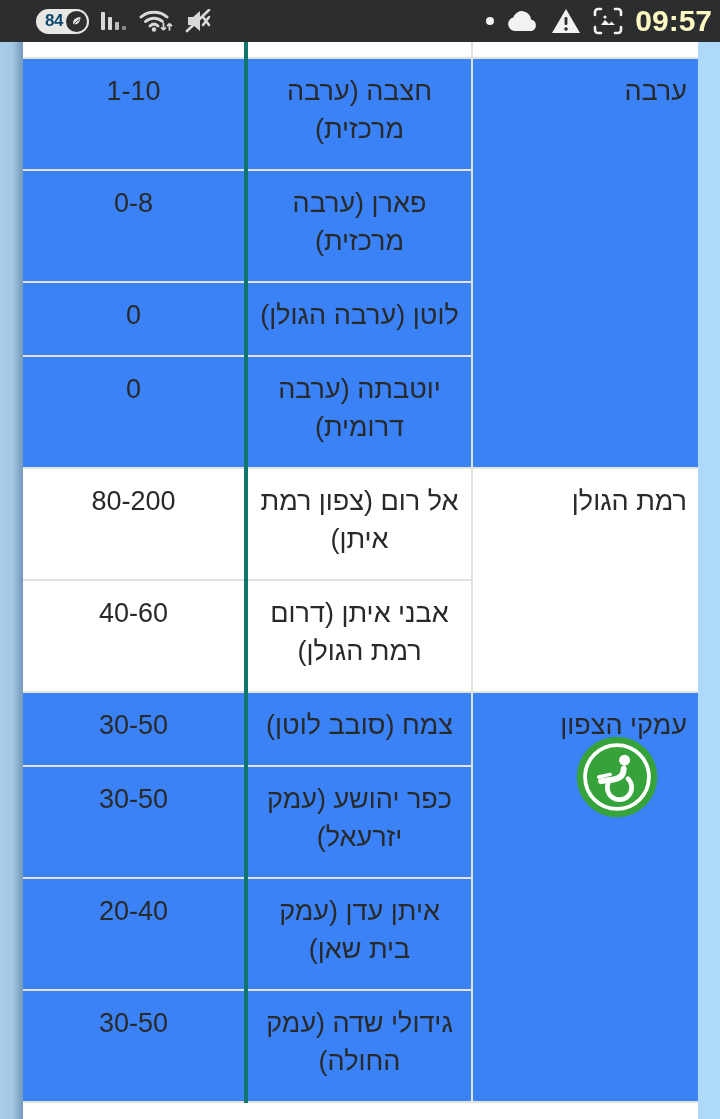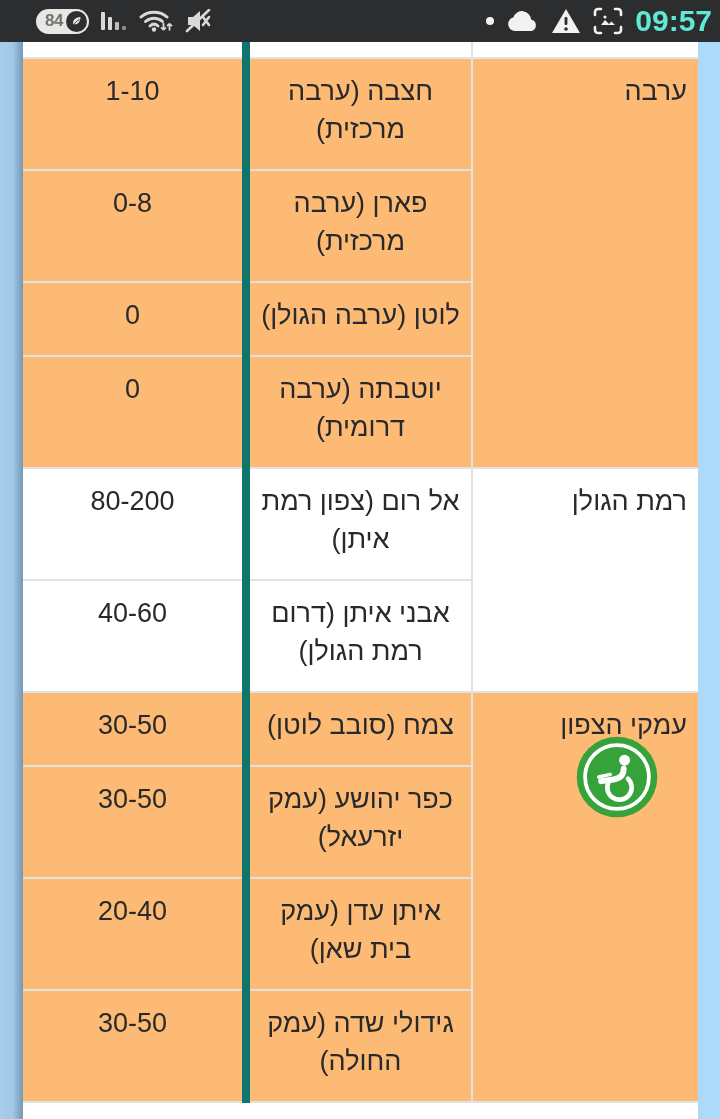--- a/index.html
+++ b/index.html
@@ -3,41 +3,41 @@
 <meta charset="utf-8">
 <style>
   * { margin:0; padding:0; box-sizing:border-box; }
   body { font-family:"Liberation Sans","DejaVu Sans",sans-serif; }
   .screen { position:relative; width:720px; height:1119px; overflow:hidden; background:#aedafa; }
 
   
   .statusbar { position:relative; height:42px; background:#2c2d2f; display:flex; align-items:center; justify-content:space-between; padding:0 8px 0 36px; z-index:30; }
   .sb-left, .sb-right { display:flex; align-items:center; gap:12px; }
   .battery-pill { display:flex; align-items:center; gap:3px; background:#e9e7e4; border-radius:13px; height:25px; padding:2px 2px 2px 9px; }
-  .battery-pct { font-size:17px; font-weight:700; color:#737373; letter-spacing:-0.5px; }
+  .battery-pct { font-size:17px; font-weight:700; color:#0c4a6e; letter-spacing:-0.5px; }
   .battery-leaf { width:21px; height:21px; border-radius:50%; background:#2e2f31; display:flex; align-items:center; justify-content:center; }
   .sb-icon { display:flex; align-items:center; }
-  .sb-time { font-size:30px; font-weight:700; color:#5eead4; letter-spacing:0px; }
+  .sb-time { font-size:30px; font-weight:700; color:#fef9c3; letter-spacing:0px; }
   .sb-dot { width:8px; height:8px; border-radius:50%; background:#f2f2f2; }
 
   
   .page { position:relative; width:720px; height:1077px; background:#ffffff; }
   .bg-left { position:absolute; left:0; top:0; bottom:0; width:23px;
     background:linear-gradient(to right,#a7cdea 0%,#a3c8e6 55%,#80a5c4 88%,#7398b9 100%); }
   .bg-right { position:absolute; right:0; top:0; bottom:0; width:22px; background:#aedafa; }
 
   
   table.forecast { position:absolute; left:23px; top:0; width:675px; border-collapse:collapse; direction:rtl; table-layout:fixed; }
   col.c-region { width:226px; }
   col.c-station { width:226px; }
   col.c-amount { width:223px; }
   td { vertical-align:top; border-bottom:2px solid #e2e2e2; color:#27292b; font-size:27px; line-height:38px; padding:13px 11px 21px 11px; }
-  tr.g td { background:#fdba74; }
+  tr.g td { background:#3b82f6; }
   tr.w td { background:#ffffff; }
-  td.col-station { border-left:8px solid #0f766e; border-right:2px solid #e2e2e2; text-align:center; }
+  td.col-station { border-left:4px solid #0f766e; border-right:2px solid #e2e2e2; text-align:center; }
   td.col-region { text-align:right; }
   td.col-amount { text-align:center; }
   tr.partial td { height:16px; padding:0; background:#ffffff; }
 
   
   .a11y-btn { position:absolute; left:575px; top:693px; width:84px; height:84px; border:none; padding:0; background:transparent; cursor:pointer; z-index:20; }
   .a11y-btn svg { display:block; }
 </style>
 </head>
 <body>

